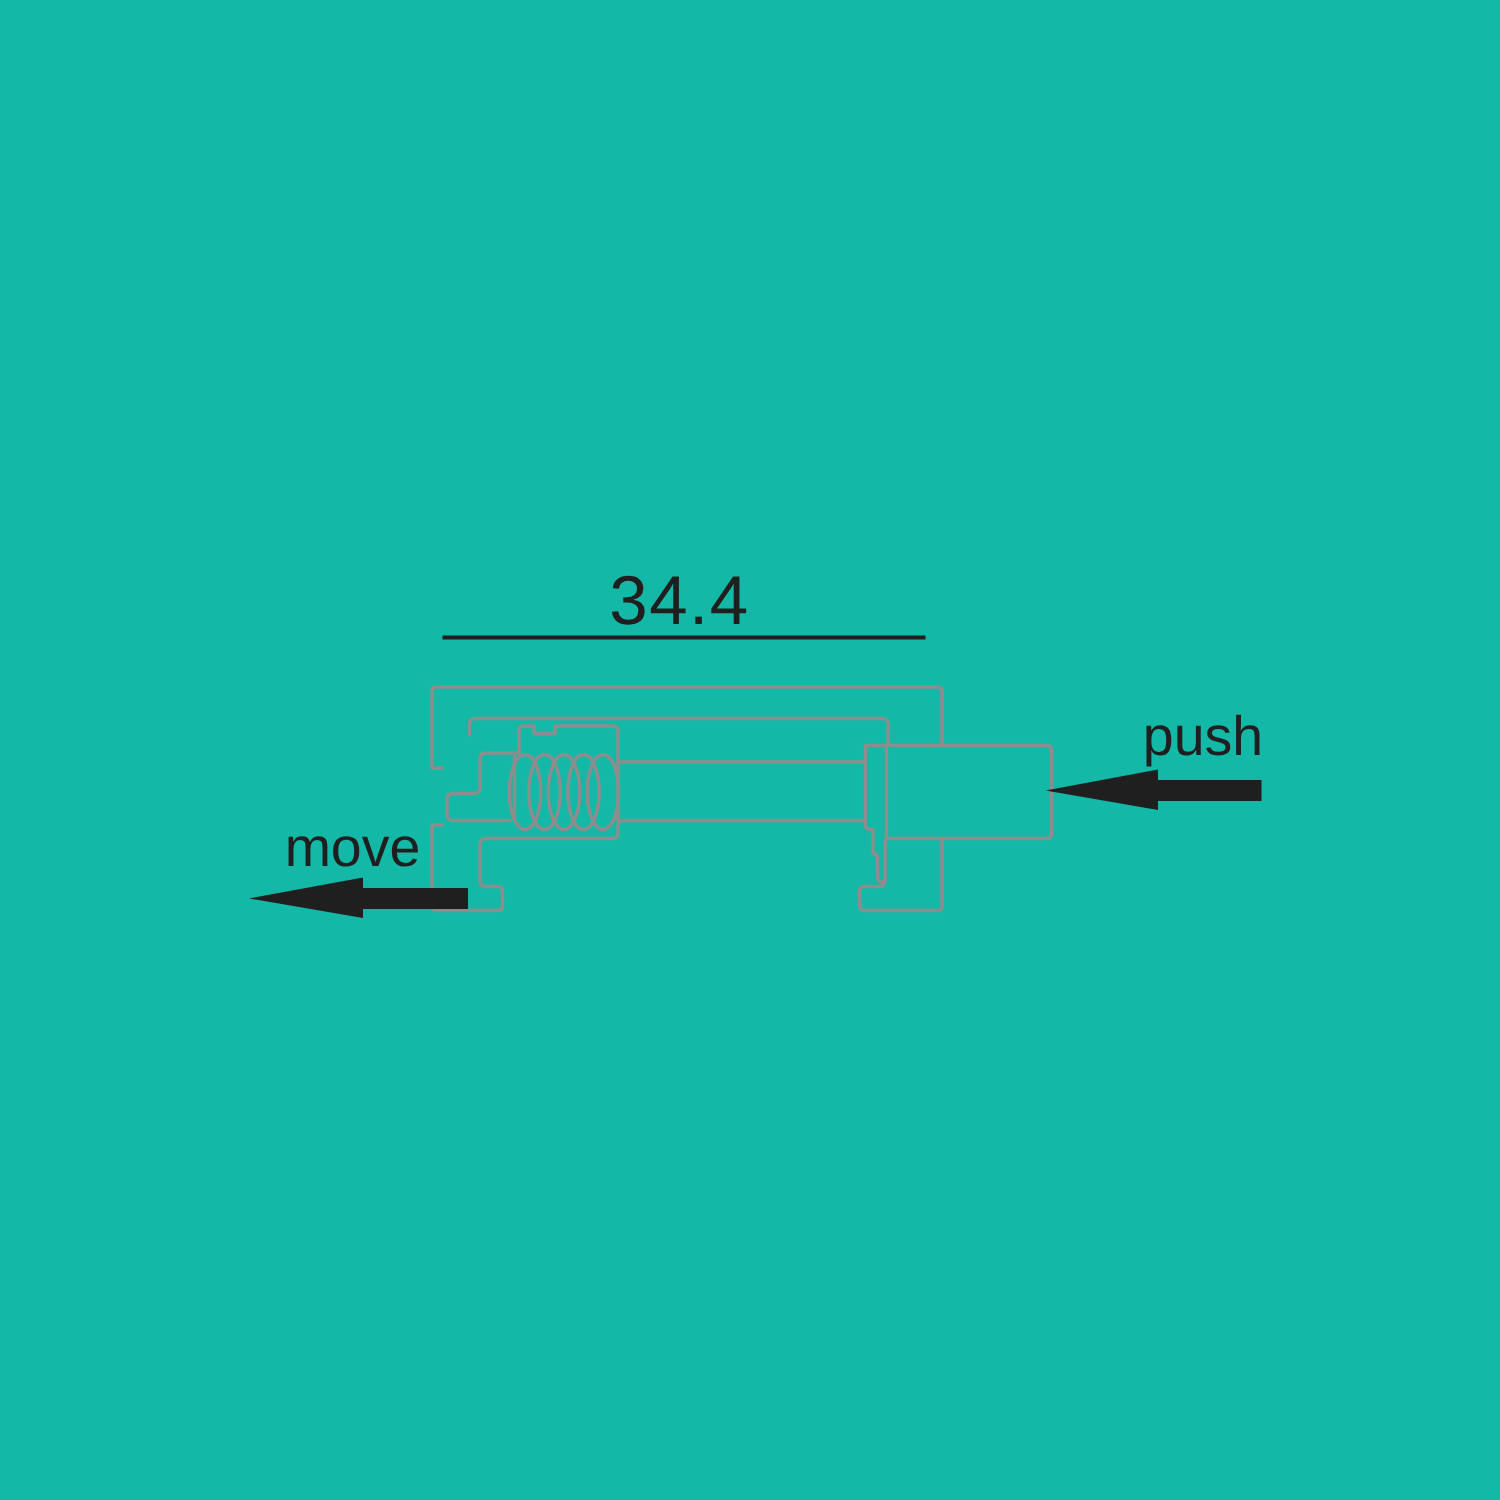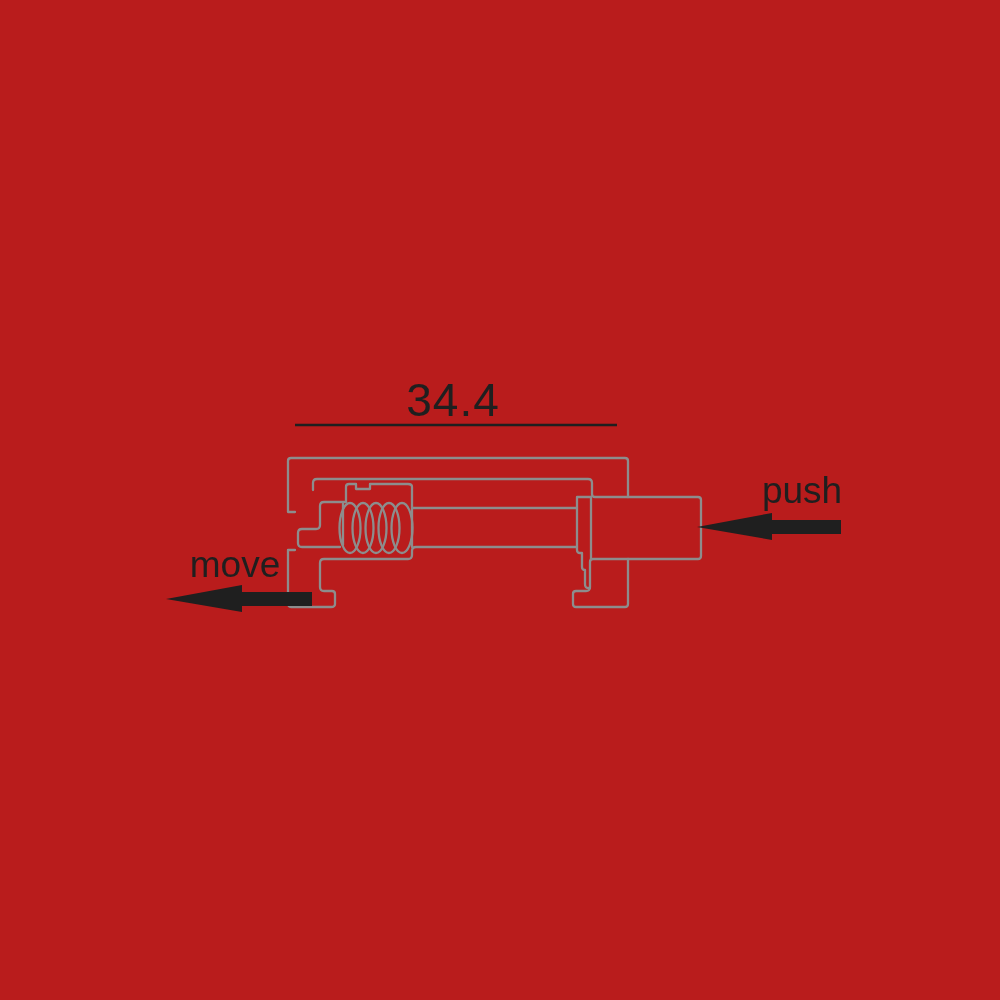--- a/index.html
+++ b/index.html
@@ -7,21 +7,21 @@
     padding: 0;
     width: 1000px;
     height: 1000px;
     background: #ffffff;
     font-family: "Liberation Sans", sans-serif;
   }
   #stage {
     position: relative;
     width: 1000px;
     height: 1000px;
-    background: #b91c1c;
+    background: #14b8a6;
     overflow: hidden;
   }
   svg { display: block; }
   text {
     font-family: "Liberation Sans", sans-serif;
   }
 </style>
 </head>
 <body>
 

